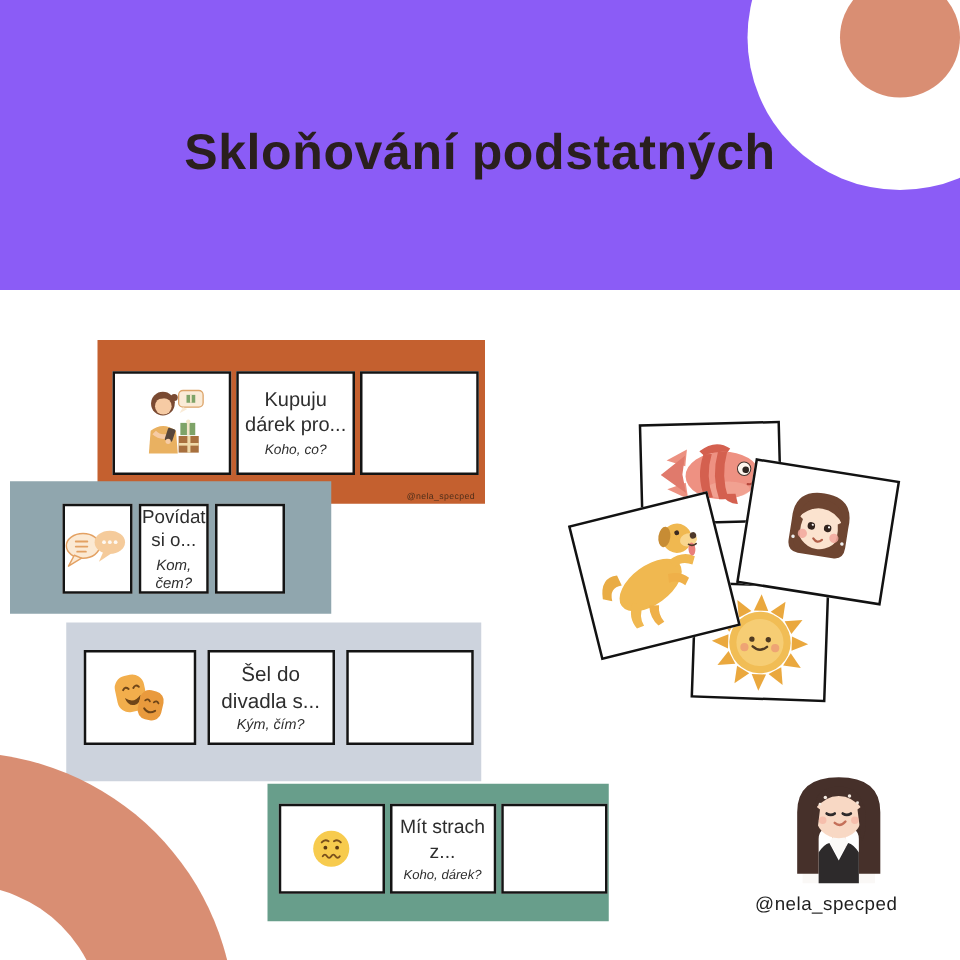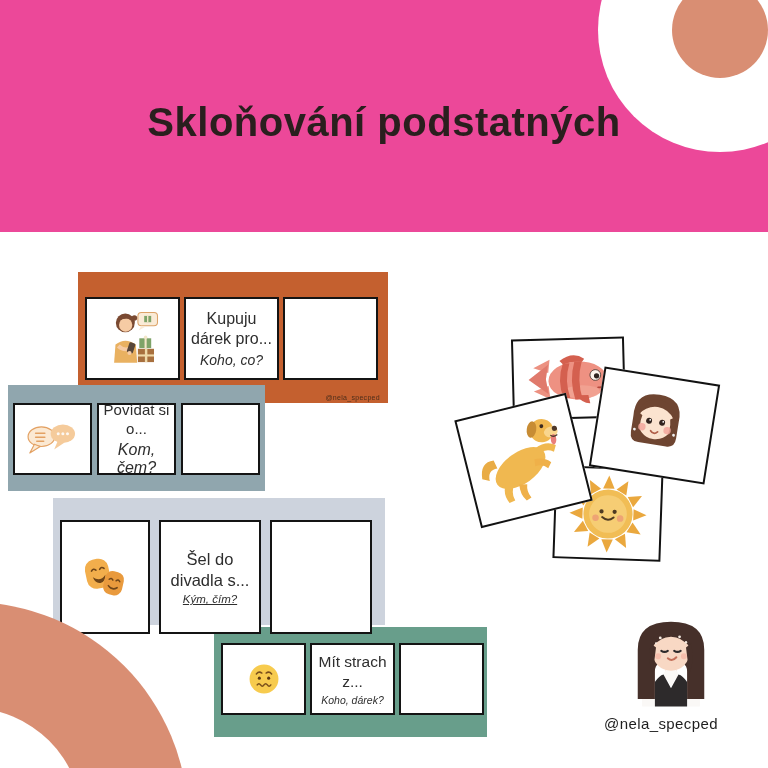--- a/index.html
+++ b/index.html
@@ -1,48 +1,48 @@
 <!DOCTYPE html>
 <html><head>
 <meta charset="utf-8">
 <style>
   html,body { margin:0; padding:0; background:#ffffff; }
   .canvas {
     position:relative; width:768px; height:768px; overflow:hidden;
     background:#ffffff; font-family:"Liberation Sans", sans-serif;
   }
   
-  .header { position:absolute; left:0; top:0; width:768px; height:232px; background:#ec4899; }
+  .header { position:absolute; left:0; top:0; width:768px; height:232px; background:#8b5cf6; }
   .tr-outer { position:absolute; left:598px; top:-92px; width:244px; height:244px; border-radius:50%; background:#ffffff; }
   .tr-inner { position:absolute; left:672px; top:-18px; width:96px; height:96px; border-radius:50%; background:#D98E73; }
   .title { position:absolute; left:50%; transform:translateX(-50%); top:92px; width:620px;
     margin:0; text-align:center; font-size:40px; line-height:1.5; font-weight:bold;
     color:#2A1F1E; letter-spacing:0.5px; }
   .title span { display:block; }
   
   .bl-outer { position:absolute; left:-248px; top:602px; width:436px; height:436px; border-radius:50%; background:#D98E73; }
   .bl-inner { position:absolute; left:-142px; top:708px; width:224px; height:224px; border-radius:50%; background:#ffffff; }
   
-  .strip { position:absolute; display:flex; box-sizing:border-box; }
+  .strip { position:absolute; display:flex; box-sizing:border-box;justify-content:center; }
   .cell { background:#ffffff; border:2px solid #141414; box-sizing:border-box;
     display:flex; flex-direction:column; align-items:center; justify-content:center; }
   .s1 { left:78px;  top:272px; width:310px; height:131px; background:#C4602F; padding:25px 0 0 7px; gap:4px; }
   .s1 .cell { width:95px; height:83px; }
   .s2 { left:8px;   top:385px; width:257px; height:106px; background:#90A6AE; padding:18px 0 0 5px; gap:5px; }
-  .s2 .cell { width:79px; height:72px; }
+  .s2 .cell { width:56px; height:72px; }
   .s3 { left:53px;  top:498px; width:332px; height:127px; background:#CDD3DD; padding:22px 0 0 7px; gap:9px; }
-  .s3 .cell { width:90px; height:114px; }
+  .s3 .cell { width:90px; height:76px; }
   .s3 .txt, .s3 .empty { width:102px; }
   .s4 { left:214px; top:627px; width:273px; height:110px; background:#689E8B; padding:16px 0 0 7px; gap:4px; }
   .s4 .cell { width:85px; height:72px; }
   .phrase { color:#2E2E2E; text-align:center; line-height:1.25; }
   .question { color:#2E2E2E; font-style:italic; margin-top:3px; text-align:center; }
-  .s1 .phrase { font-size:16px; }   .s1 .question { font-size:14px; }
-  .s2 .phrase { font-size:15px; }   .s2 .question { font-size:16px; }
-  .s3 .phrase { font-size:16.5px; } .s3 .question { font-size:11.5px;text-decoration:underline; }
+  .s1 .phrase { font-size:16px; }   .s1 .question { font-size:11px; }
+  .s2 .phrase { font-size:15px; }   .s2 .question { font-size:12px; }
+  .s3 .phrase { font-size:16.5px; } .s3 .question { font-size:11.5px; }
   .s4 .phrase { font-size:15.5px; } .s4 .question { font-size:10.5px; }
   .watermark { position:absolute; right:8px; bottom:2px; font-size:7px; color:#3A2516; opacity:.85; letter-spacing:.3px; }
   
   .pcard { position:absolute; background:#ffffff; border:2.5px solid #121212; box-sizing:border-box;
     display:flex; align-items:center; justify-content:center; }
   .card-fish { left:512px; top:338px; width:113px; height:81px;  transform:rotate(-1.5deg); }
   .card-sun  { left:554px; top:467px; width:108px; height:93px;  transform:rotate(2deg); }
   .card-dog  { left:466px; top:405px; width:115px; height:111px; transform:rotate(-14deg); }
   .card-girl { left:596px; top:375px; width:117px; height:101px; transform:rotate(9deg); }
   

